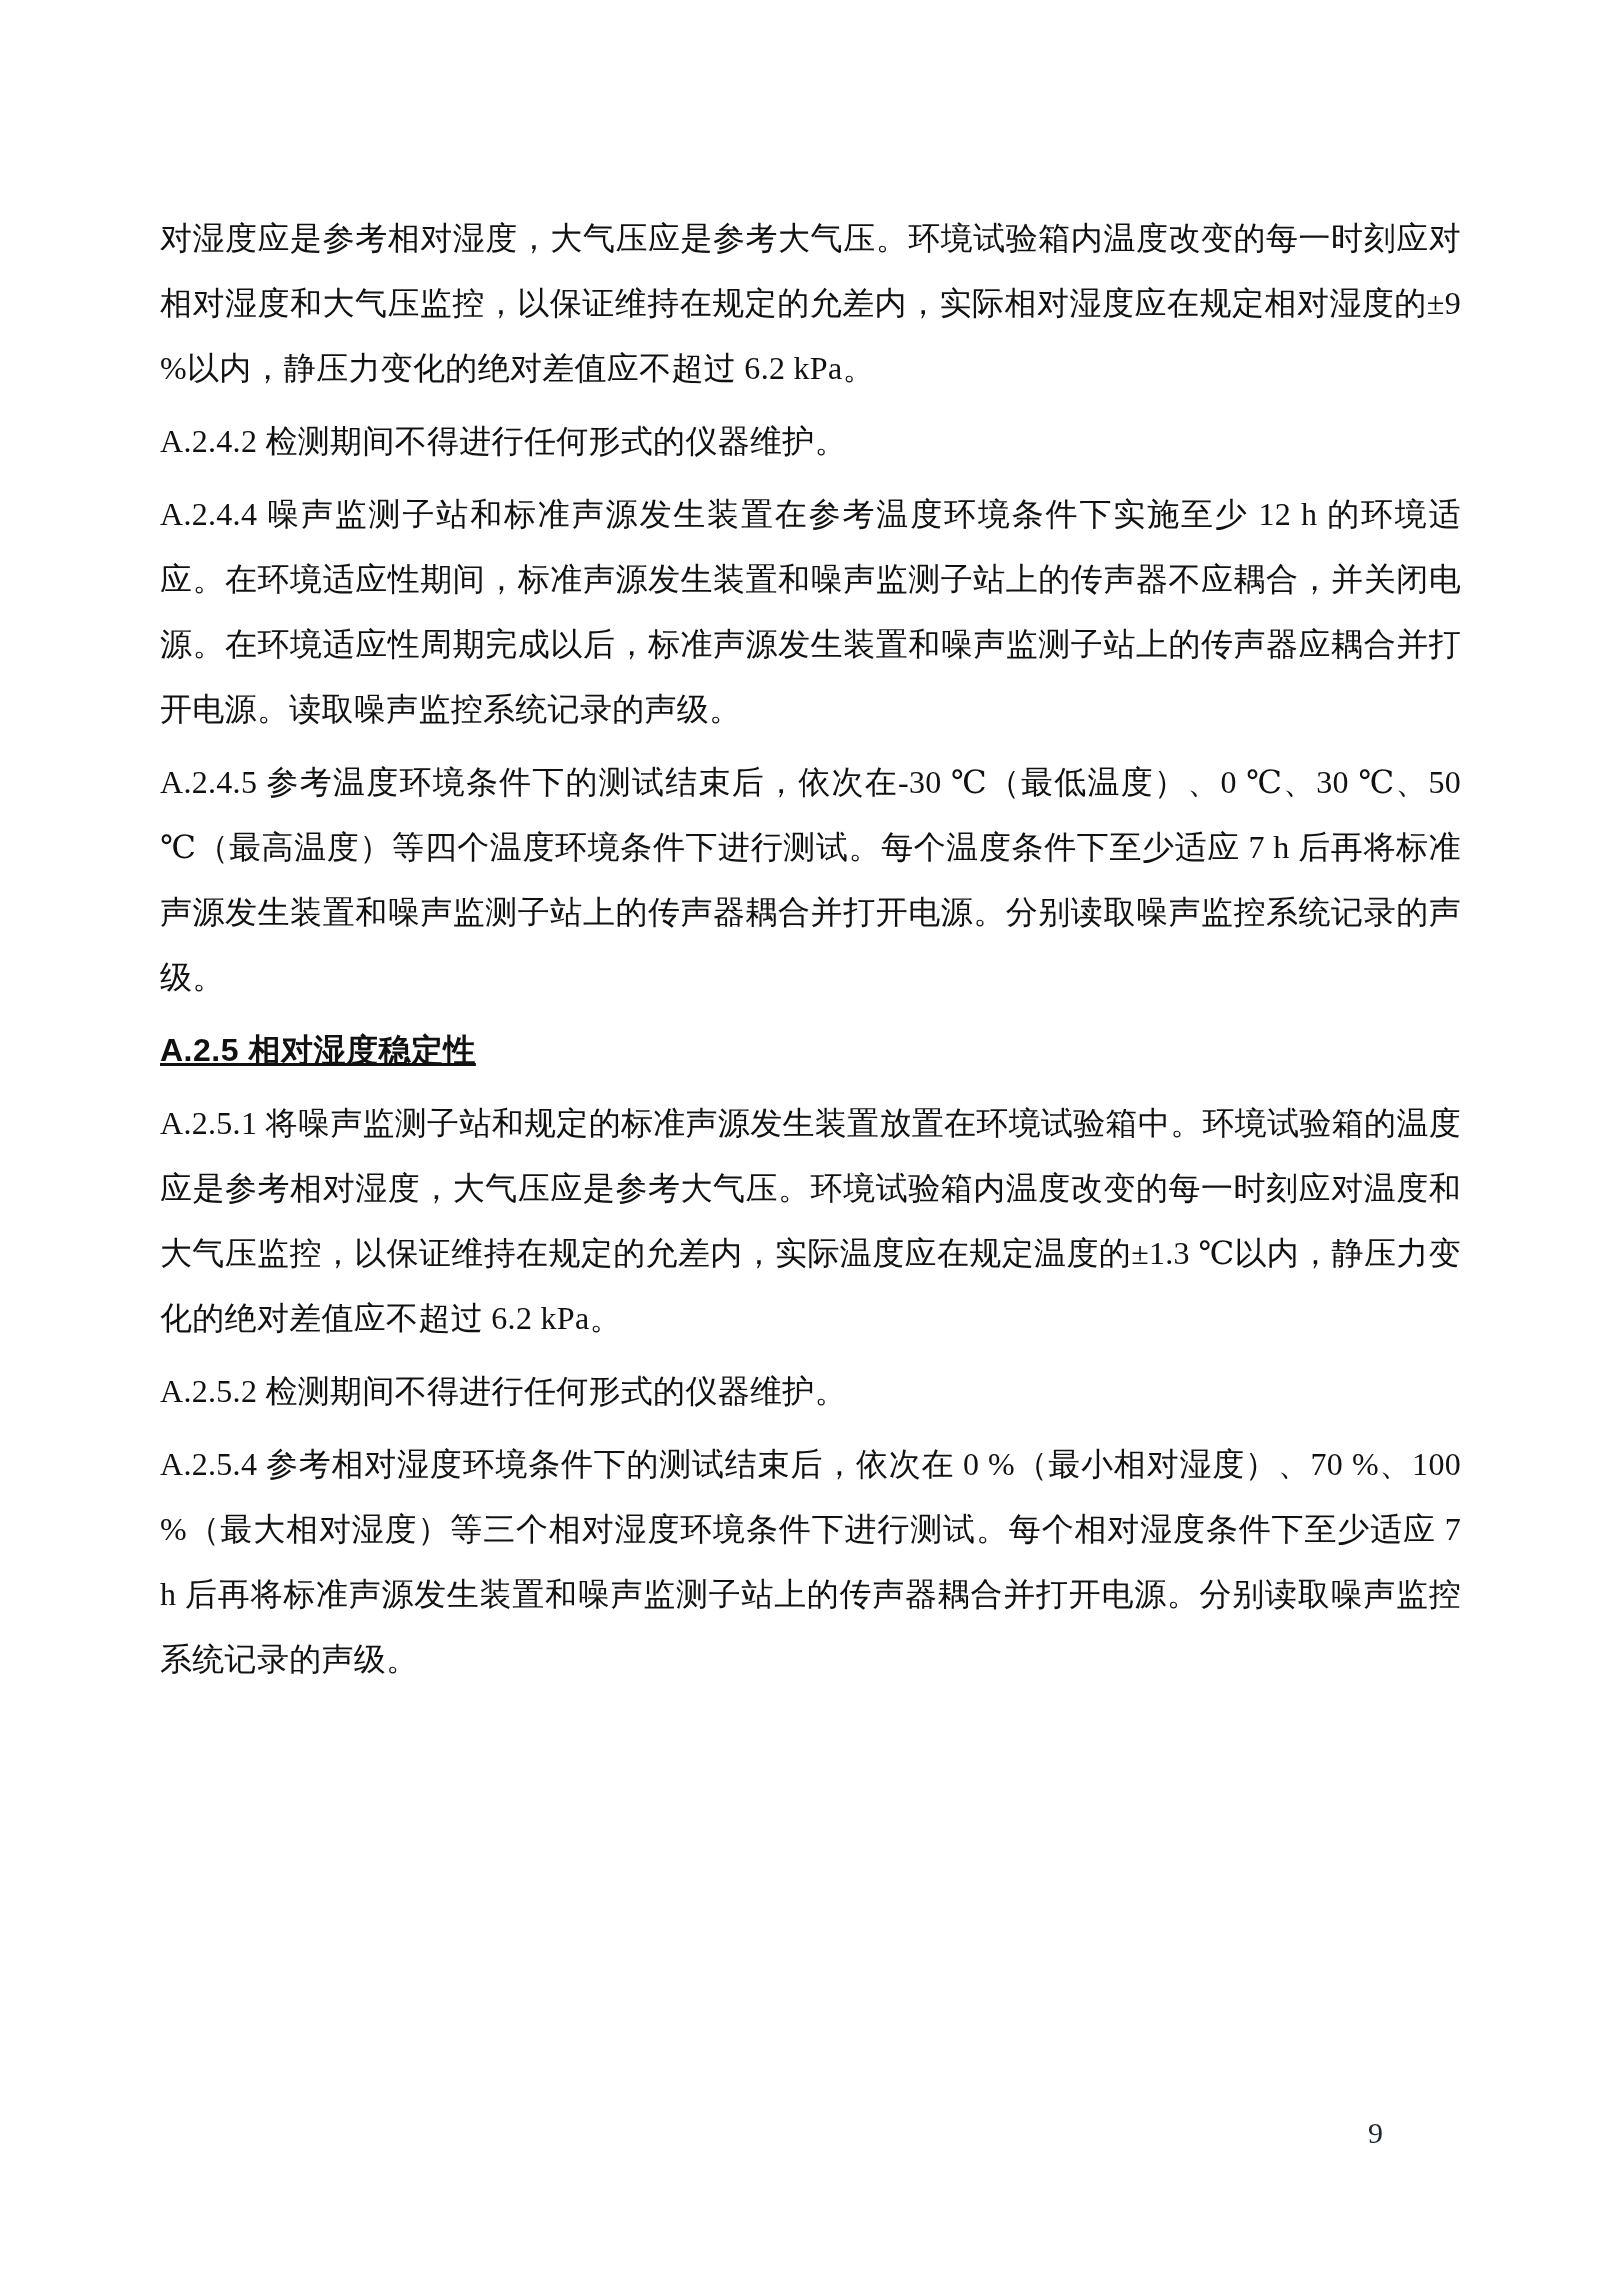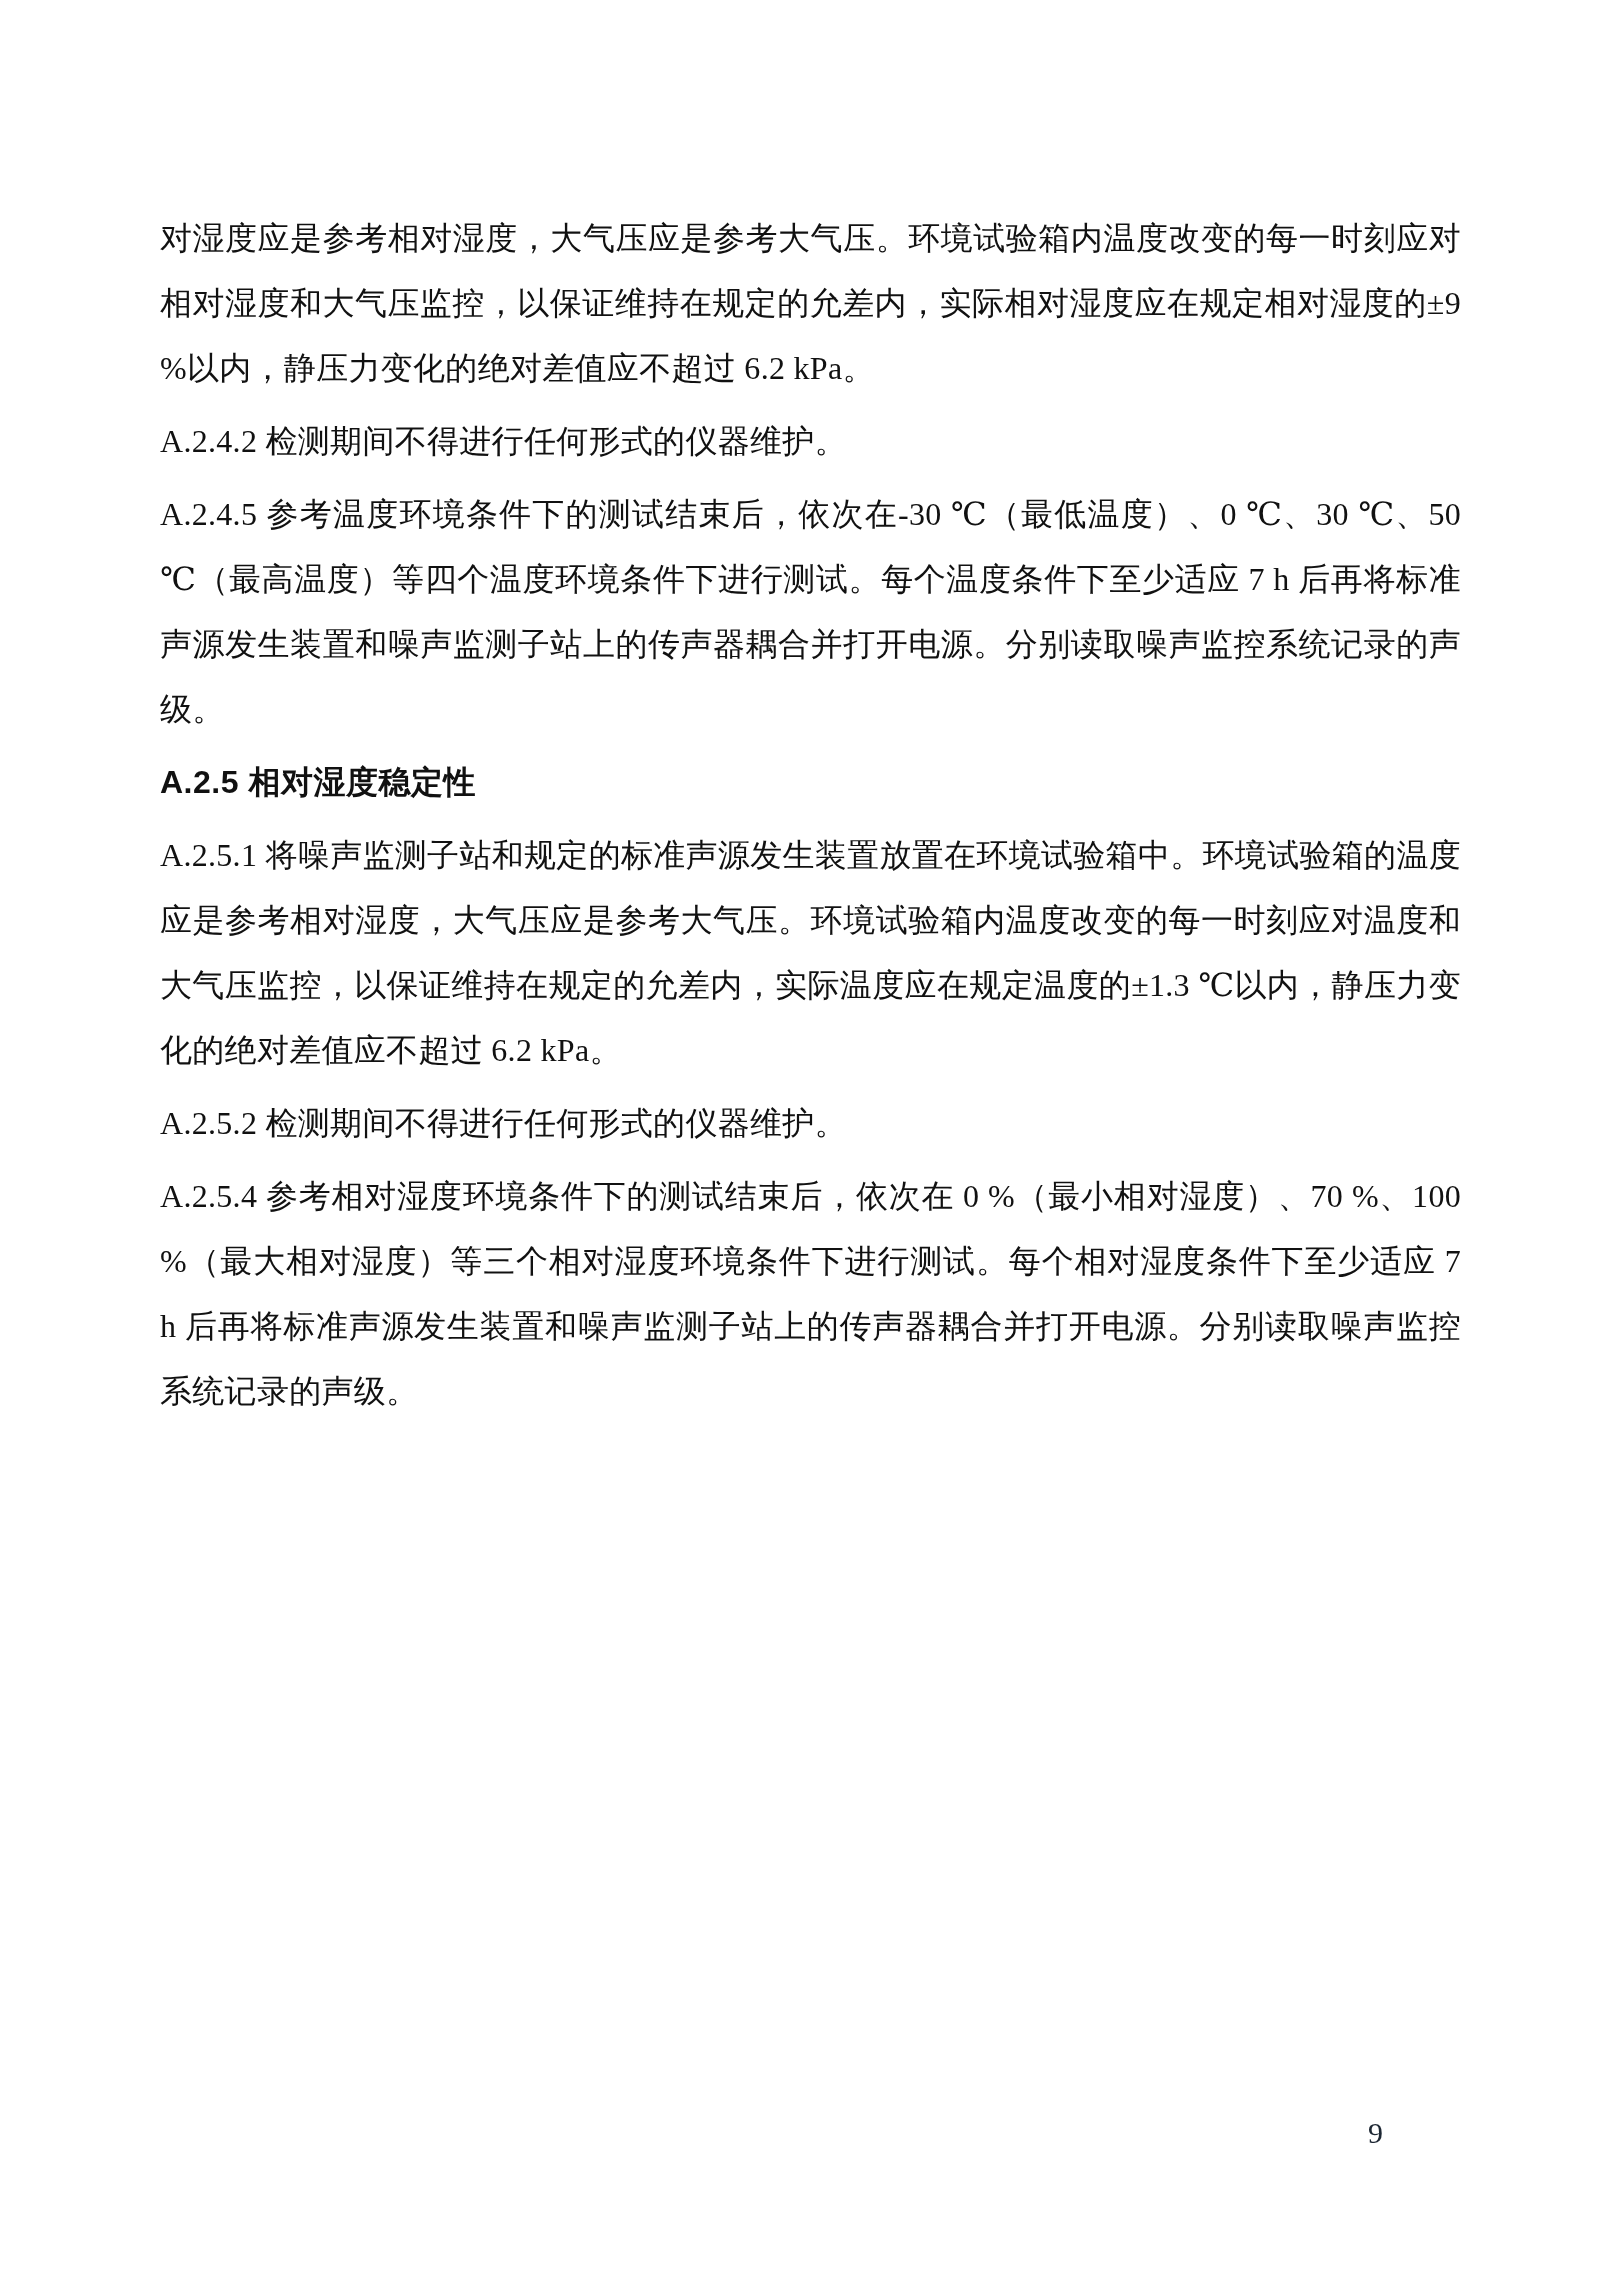--- a/index.html
+++ b/index.html
@@ -30,39 +30,41 @@
     text-align-last: left;
     text-justify: inter-ideograph;
     letter-spacing: 0.3px;
     word-break: normal;
   }
   .para.heading {
     font-family: "Liberation Sans", "DejaVu Sans", sans-serif;
     font-weight: 700;
     text-align: left;
     letter-spacing: 0.5px;
+    text-decoration: underline;
   }
   .page-number {
     position: absolute;
     left: 1368px;
     top: 2113px;
     font-size: 30px;
     line-height: 39px;
     color: #1d2733;
     font-family: "Liberation Serif", "DejaVu Serif", serif;
   }
 </style>
 </head>
 <body>
 
 <div class="page">
   <div class="doc-body">
 
   <p class="para">对湿度应是参考相对湿度，大气压应是参考大气压。环境试验箱内温度改变的每一时刻应对相对湿度和大气压监控，以保证维持在规定的允差内，实际相对湿度应在规定相对湿度的±9 %以内，静压力变化的绝对差值应不超过 6.2 kPa。</p>
       <p class="para">A.2.4.2 检测期间不得进行任何形式的仪器维护。</p>
+      <p class="para">A.2.4.4 噪声监测子站和标准声源发生装置在参考温度环境条件下实施至少 12 h 的环境适应。在环境适应性期间，标准声源发生装置和噪声监测子站上的传声器不应耦合，并关闭电源。在环境适应性周期完成以后，标准声源发生装置和噪声监测子站上的传声器应耦合并打开电源。读取噪声监控系统记录的声级。</p>
       <p class="para">A.2.4.5 参考温度环境条件下的测试结束后，依次在-30 ℃（最低温度）、0 ℃、30 ℃、50 ℃（最高温度）等四个温度环境条件下进行测试。每个温度条件下至少适应 7 h 后再将标准声源发生装置和噪声监测子站上的传声器耦合并打开电源。分别读取噪声监控系统记录的声级。</p>
       <p class="para heading">A.2.5 相对湿度稳定性</p>
       <p class="para">A.2.5.1 将噪声监测子站和规定的标准声源发生装置放置在环境试验箱中。环境试验箱的温度应是参考相对湿度，大气压应是参考大气压。环境试验箱内温度改变的每一时刻应对温度和大气压监控，以保证维持在规定的允差内，实际温度应在规定温度的±1.3 ℃以内，静压力变化的绝对差值应不超过 6.2 kPa。</p>
       <p class="para">A.2.5.2 检测期间不得进行任何形式的仪器维护。</p>
       <p class="para">A.2.5.4 参考相对湿度环境条件下的测试结束后，依次在 0 %（最小相对湿度）、70 %、100 %（最大相对湿度）等三个相对湿度环境条件下进行测试。每个相对湿度条件下至少适应 7 h 后再将标准声源发生装置和噪声监测子站上的传声器耦合并打开电源。分别读取噪声监控系统记录的声级。</p>
     </div>
   <div class="page-number">9</div>
 </div>
 
 

